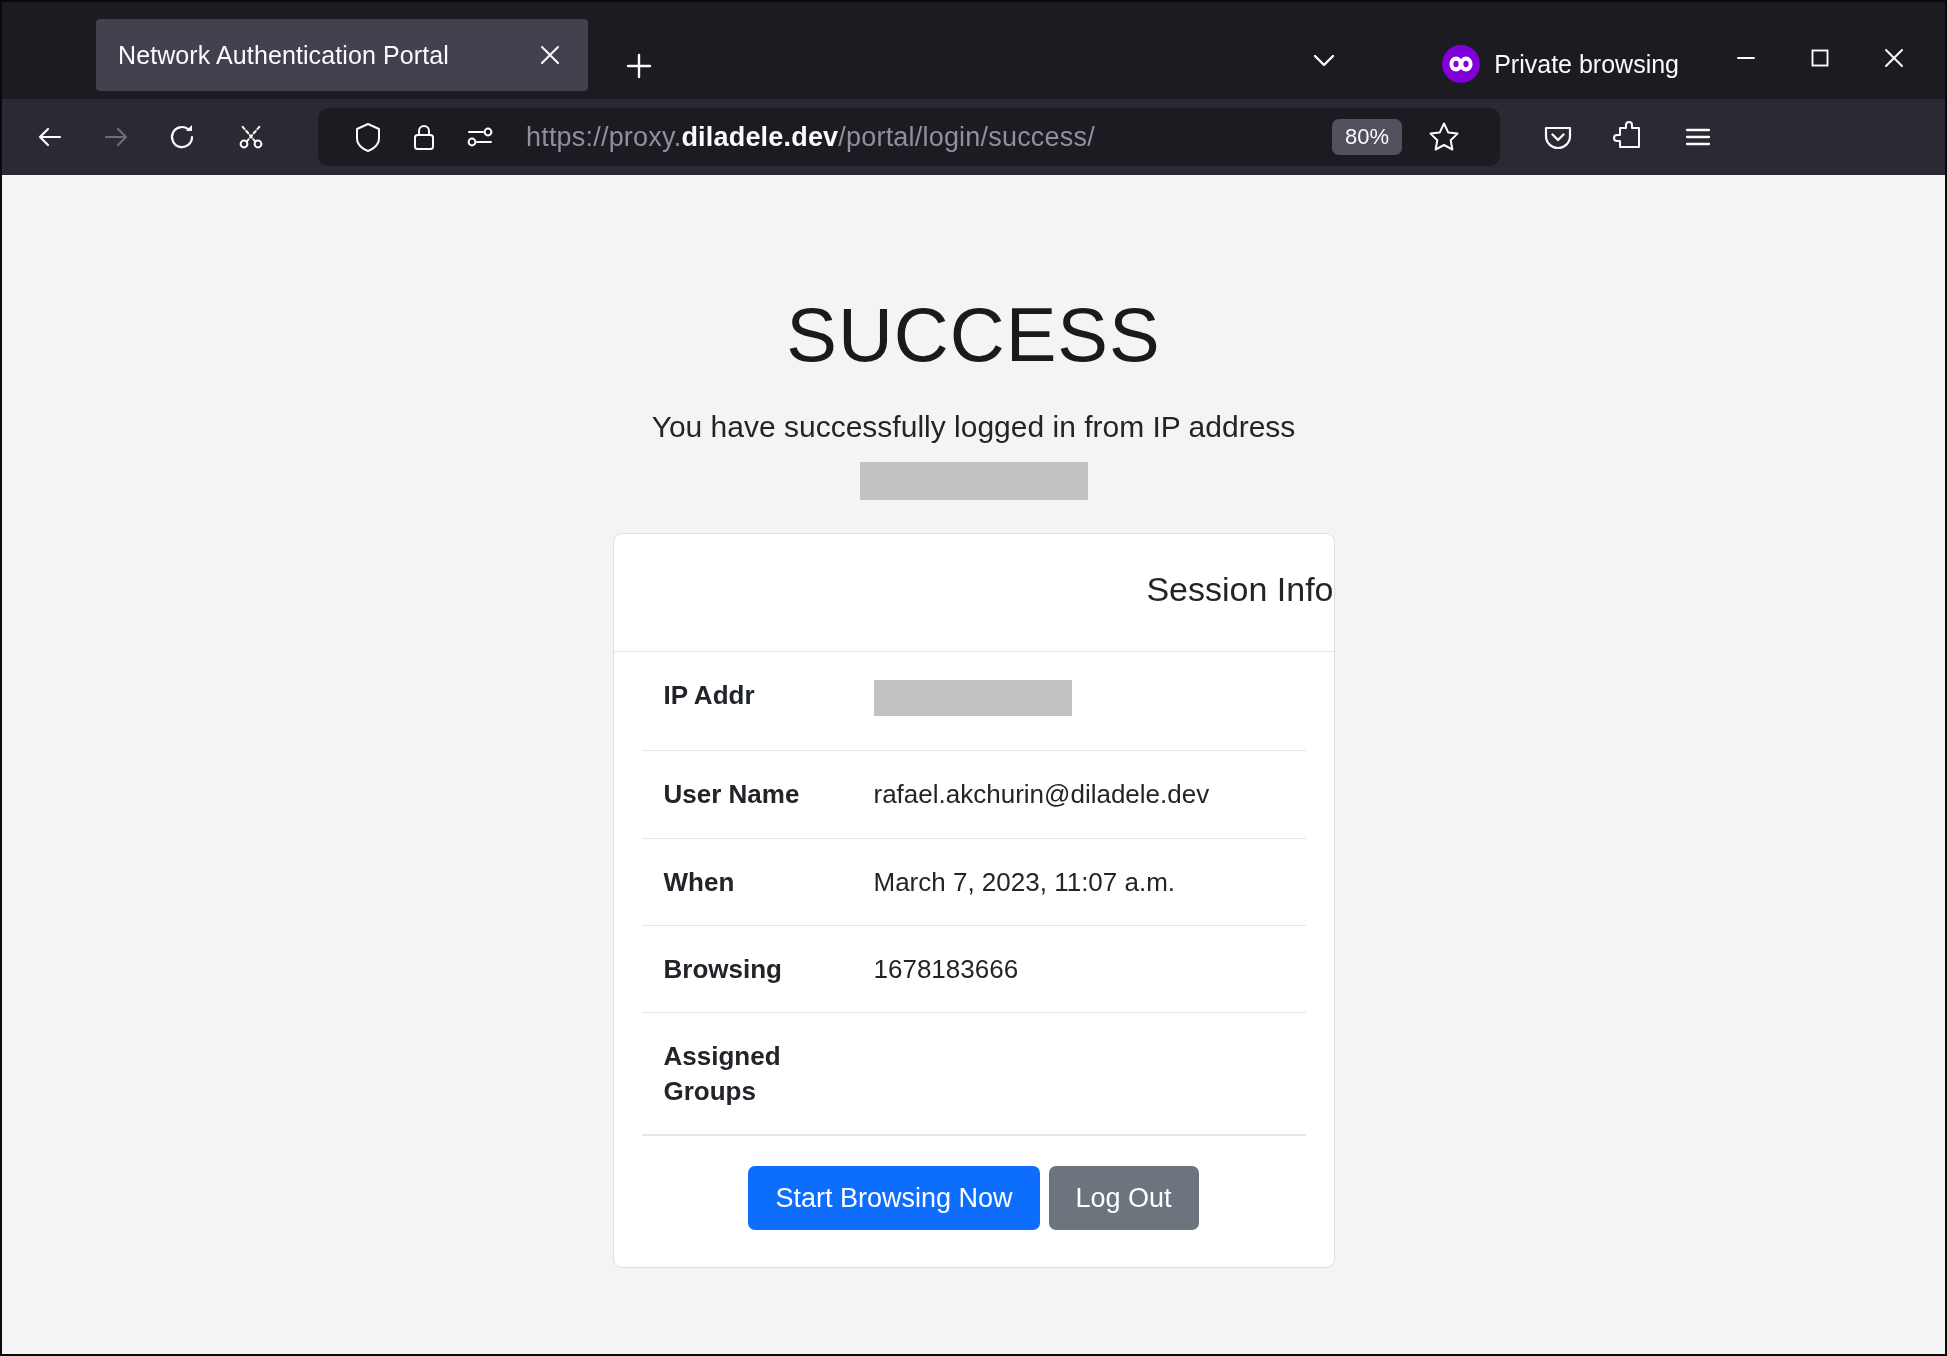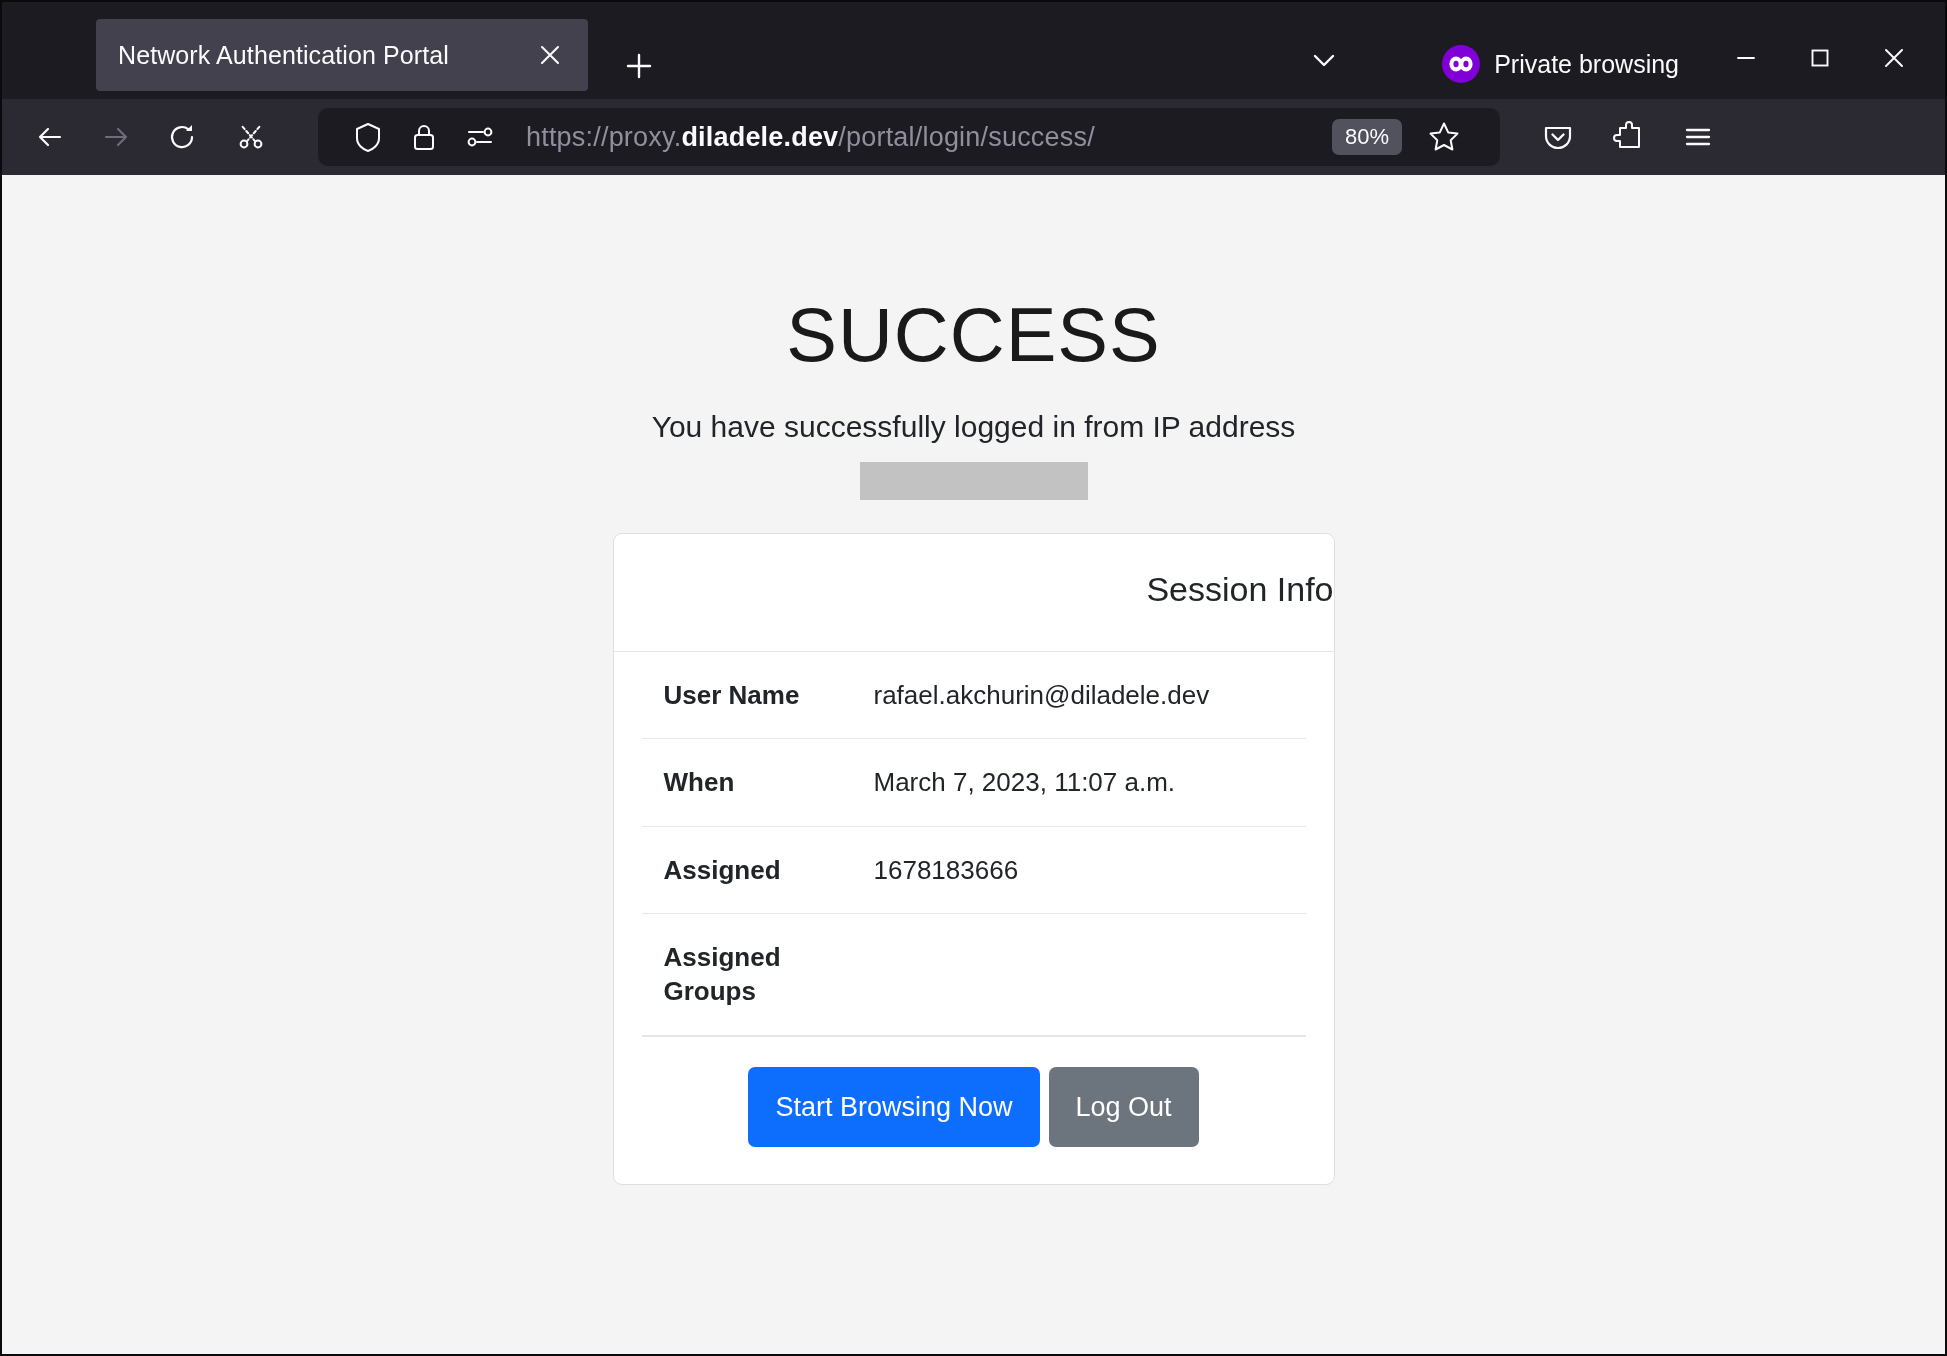--- a/index.html
+++ b/index.html
@@ -268,21 +268,21 @@
     display: flex;
     justify-content: center;
     align-items: center;
     gap: 9px;
   }
   .btn {
     font-size: 27px;
     font-family: "Liberation Sans", sans-serif;
     border: none;
     border-radius: 7px;
-    padding: 24px 27px;
+    padding: 16px 27px;
     color: #ffffff;
     line-height: 1.2;
     cursor: pointer;
     white-space: nowrap;
   }
   .btn-primary { background: #0d6efd; }
   .btn-secondary { background: #6c757d; }
 
   svg { display: block; }
 </style>
@@ -431,30 +431,36 @@
     <div class="page-heading">SUCCESS</div>
     <div class="page-subtitle">You have successfully logged in from IP address</div>
     <div class="redacted redacted-ip-main"></div>
 
     <div class="card">
       <div class="card-title">Session Info</div>
 
       <div class="card-body">
         <table class="info-table">
           <tbody>
+            <tr>
+              <th>IP Addr</th>
+              <td>
+                <span class="redacted redacted-ip-cell"></span>
+              </td>
+            </tr>
             <tr>
               <th>User Name</th>
               <td>rafael.akchurin@diladele.dev</td>
             </tr>
             <tr>
               <th>When</th>
               <td>March 7, 2023, 11:07 a.m.</td>
             </tr>
             <tr>
-              <th>Assigned</th>
+              <th>Browsing</th>
               <td>1678183666</td>
             </tr>
             <tr>
               <th>Assigned Groups</th>
               <td></td>
             </tr>
           </tbody>
         </table>
       </div>
 

